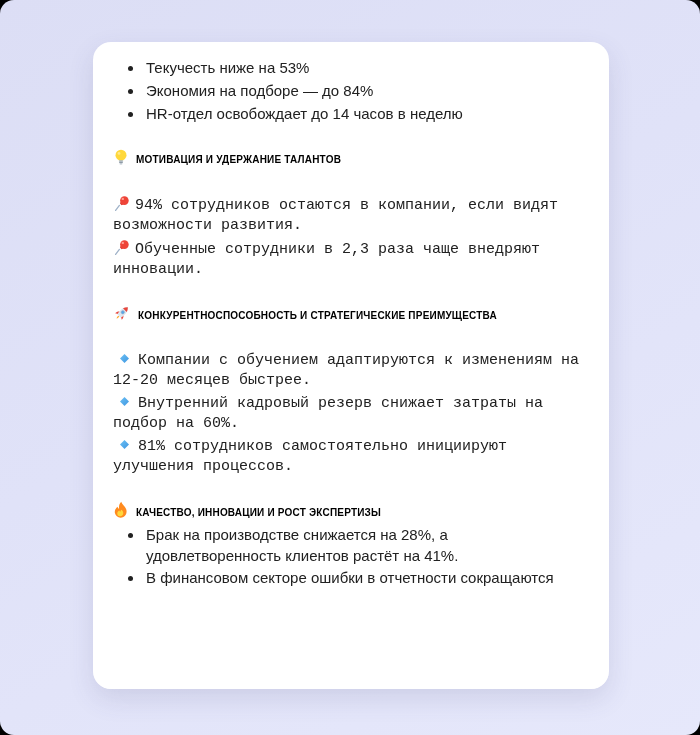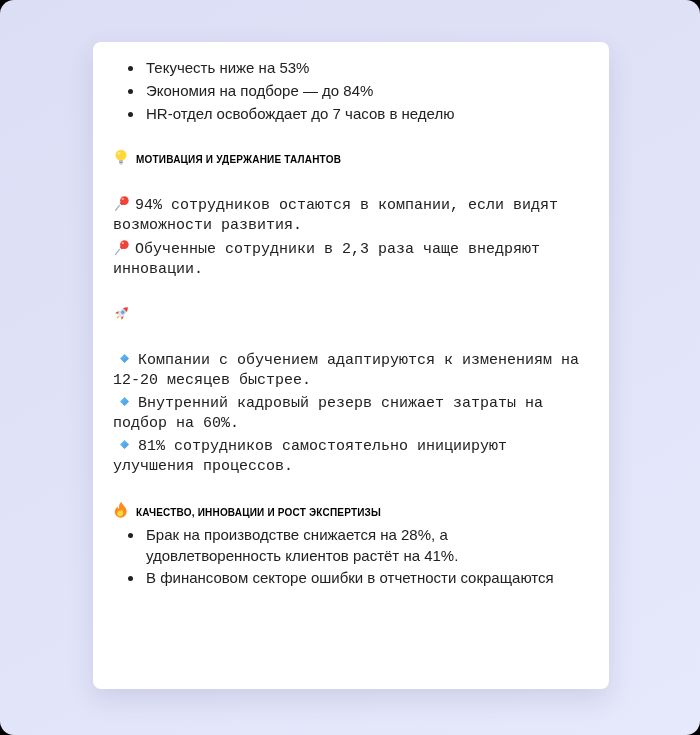--- a/index.html
+++ b/index.html
@@ -4,21 +4,21 @@
 <style>
   html,body{margin:0;padding:0;background:#000;}
   .screen{
     position:relative;width:700px;height:735px;overflow:hidden;
     border-radius:14px;
     background:linear-gradient(150deg,#dcdef5 0%,#e0e2f8 45%,#e6e8fb 100%);
     font-family:"Liberation Sans",sans-serif;
   }
   .card{
     position:absolute;left:93px;top:42px;width:516px;height:647px;
-    box-sizing:border-box;background:#ffffff;border-radius:8px;
+    box-sizing:border-box;background:#ffffff;border-radius:18px;
     box-shadow:0 10px 26px rgba(70,72,120,0.14);
     padding:15px 24px 0 20px;overflow:hidden;
     font-size:15px;line-height:20px;color:#212121;
   }
   ul.plain{list-style:none;margin:0;padding:0;}
   .dot-li{display:flex;align-items:flex-start;line-height:22px;margin:0 0 1px 0;}
   .bottom-list .dot-li{line-height:21px;}
   .dot{flex:0 0 auto;width:5px;height:5px;border-radius:50%;background:#212121;margin:9px 13px 0 15px;}
   .bottom-list{margin-top:20px;}
   .sec-title{
@@ -47,21 +47,21 @@
       <li class="dot-li">
         <span class="dot"></span>
         <span>Текучесть ниже на 53%</span>
       </li>
       <li class="dot-li">
         <span class="dot"></span>
         <span>Экономия на подборе — до 84%</span>
       </li>
       <li class="dot-li">
         <span class="dot"></span>
-        <span>HR-отдел освобождает до 7 часов в неделю</span>
+        <span>HR-отдел освобождает до 14 часов в неделю</span>
       </li>
     </ul>
 
     <h2 class="sec-title">
       <span class="icon h-icon">
         <svg width="16" height="17" viewBox="0 0 16 17">
           <circle cx="8" cy="6.2" r="5.5" fill="#FFD83B"></circle>
           <circle cx="6" cy="4.4" r="1.4" fill="#FFE98A"></circle>
           <rect x="5.8" y="11.2" width="4.4" height="1.5" rx="0.75" fill="#a8b4c0"></rect>
           <rect x="6.1" y="12.8" width="3.8" height="1.4" rx="0.7" fill="#8f9ba6"></rect>
@@ -98,21 +98,21 @@
           <g transform="rotate(45 9 9)">
             <path d="M9 12.8 C10 14 9.9 15.4 9 16.8 C8.1 15.4 8 14 9 12.8 Z" fill="#ffab30"></path>
             <path d="M6.4 9.6 C5 10.6 4.4 12.2 4.4 14 L6.9 12.4 Z" fill="#e8463c"></path>
             <path d="M11.6 9.6 C13 10.6 13.6 12.2 13.6 14 L11.1 12.4 Z" fill="#e8463c"></path>
             <path d="M9 0.8 C11.2 2.8 12.1 5.4 12.1 8.4 C12.1 10.8 11.6 12.3 11.1 13.3 L6.9 13.3 C6.4 12.3 5.9 10.8 5.9 8.4 C5.9 5.4 6.8 2.8 9 0.8 Z" fill="#dde6ef"></path>
             <path d="M9 0.8 C10.3 2 11.1 3.4 11.6 5 L6.4 5 C6.9 3.4 7.7 2 9 0.8 Z" fill="#e8463c"></path>
             <circle cx="9" cy="7.9" r="1.7" fill="#58a6e8"></circle>
             <circle cx="9" cy="7.9" r="1.7" fill="none" stroke="#9fb2c8" stroke-width="0.6"></circle>
           </g>
         </svg>
-      </span>
+      </span><span>КОНКУРЕНТНОСПОСОБНОСТЬ И СТРАТЕГИЧЕСКИЕ ПРЕИМУЩЕСТВА</span>
     </h2>
     <div class="sec-body">
       <p>
         <span class="icon dia-ic">
           <svg width="9" height="9" viewBox="0 0 9 9">
             <defs>
                 <linearGradient id="dg1" x1="0" y1="0" x2="1" y2="1">
               <stop offset="0" stop-color="#6cc1f5"></stop>
                   <stop offset="1" stop-color="#3f96e0"></stop>
             </linearGradient>

